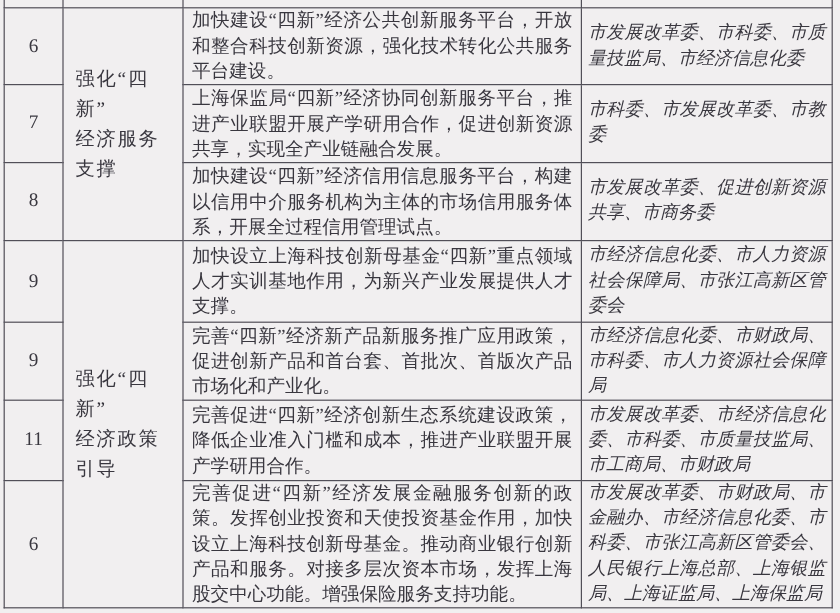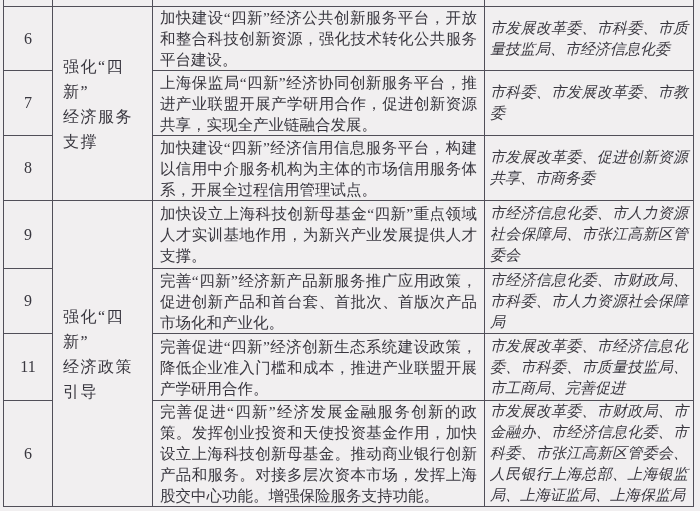--- a/index.html
+++ b/index.html
@@ -142,21 +142,21 @@
           <div class="dept-text">市经济信息化委、市财政局、市科委、市人力资源社会保障局</div>
         </td>
       </tr>
 
       <tr class="r11">
         <td class="c-no">11</td>
         <td class="c-task">
           <div class="task-text">完善促进“四新”经济创新生态系统建设政策，降低企业准入门槛和成本，推进产业联盟开展产学研用合作。</div>
         </td>
         <td class="c-dept">
-          <div class="dept-text">市发展改革委、市经济信息化委、市科委、市质量技监局、市工商局、完善促进</div>
+          <div class="dept-text">市发展改革委、市经济信息化委、市科委、市质量技监局、市工商局、市财政局</div>
         </td>
       </tr>
 
       <tr class="r12">
         <td class="c-no">6</td>
         <td class="c-task">
           <div class="task-text">完善促进“四新”经济发展金融服务创新的政策。发挥创业投资和天使投资基金作用，加快设立上海科技创新母基金。推动商业银行创新产品和服务。对接多层次资本市场，发挥上海股交中心功能。增强保险服务支持功能。</div>
         </td>
         <td class="c-dept">
           <div class="dept-text">市发展改革委、市财政局、市金融办、市经济信息化委、市科委、市张江高新区管委会、人民银行上海总部、上海银监局、上海证监局、上海保监局</div>

